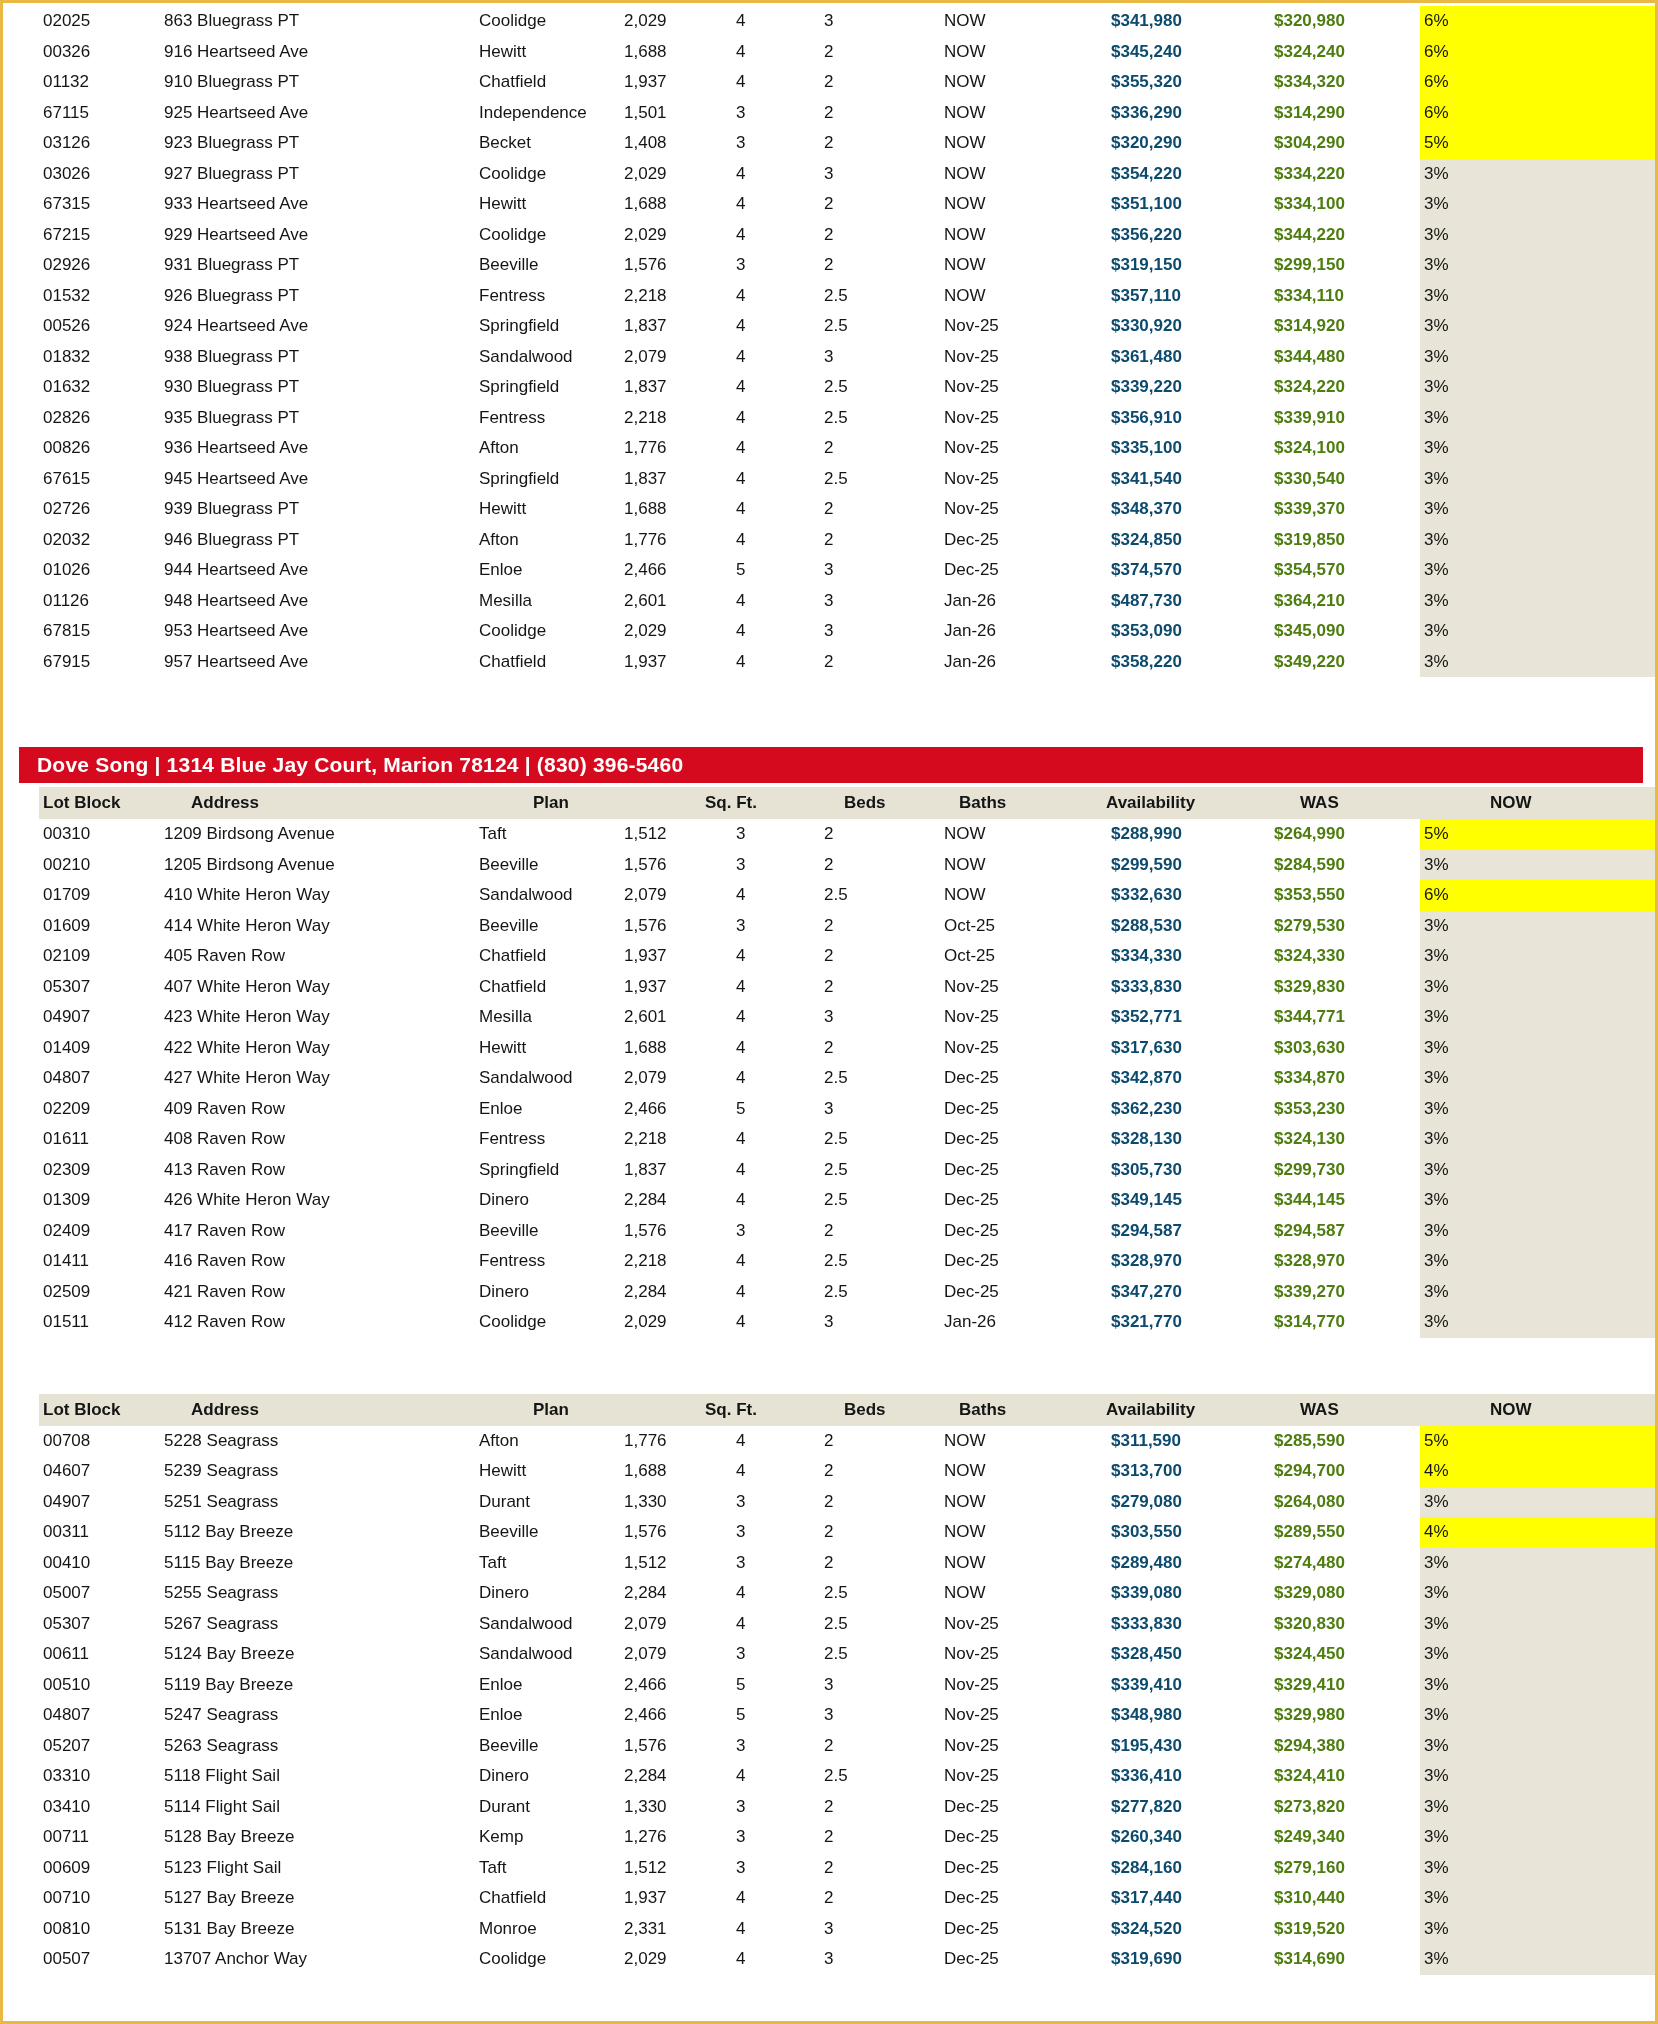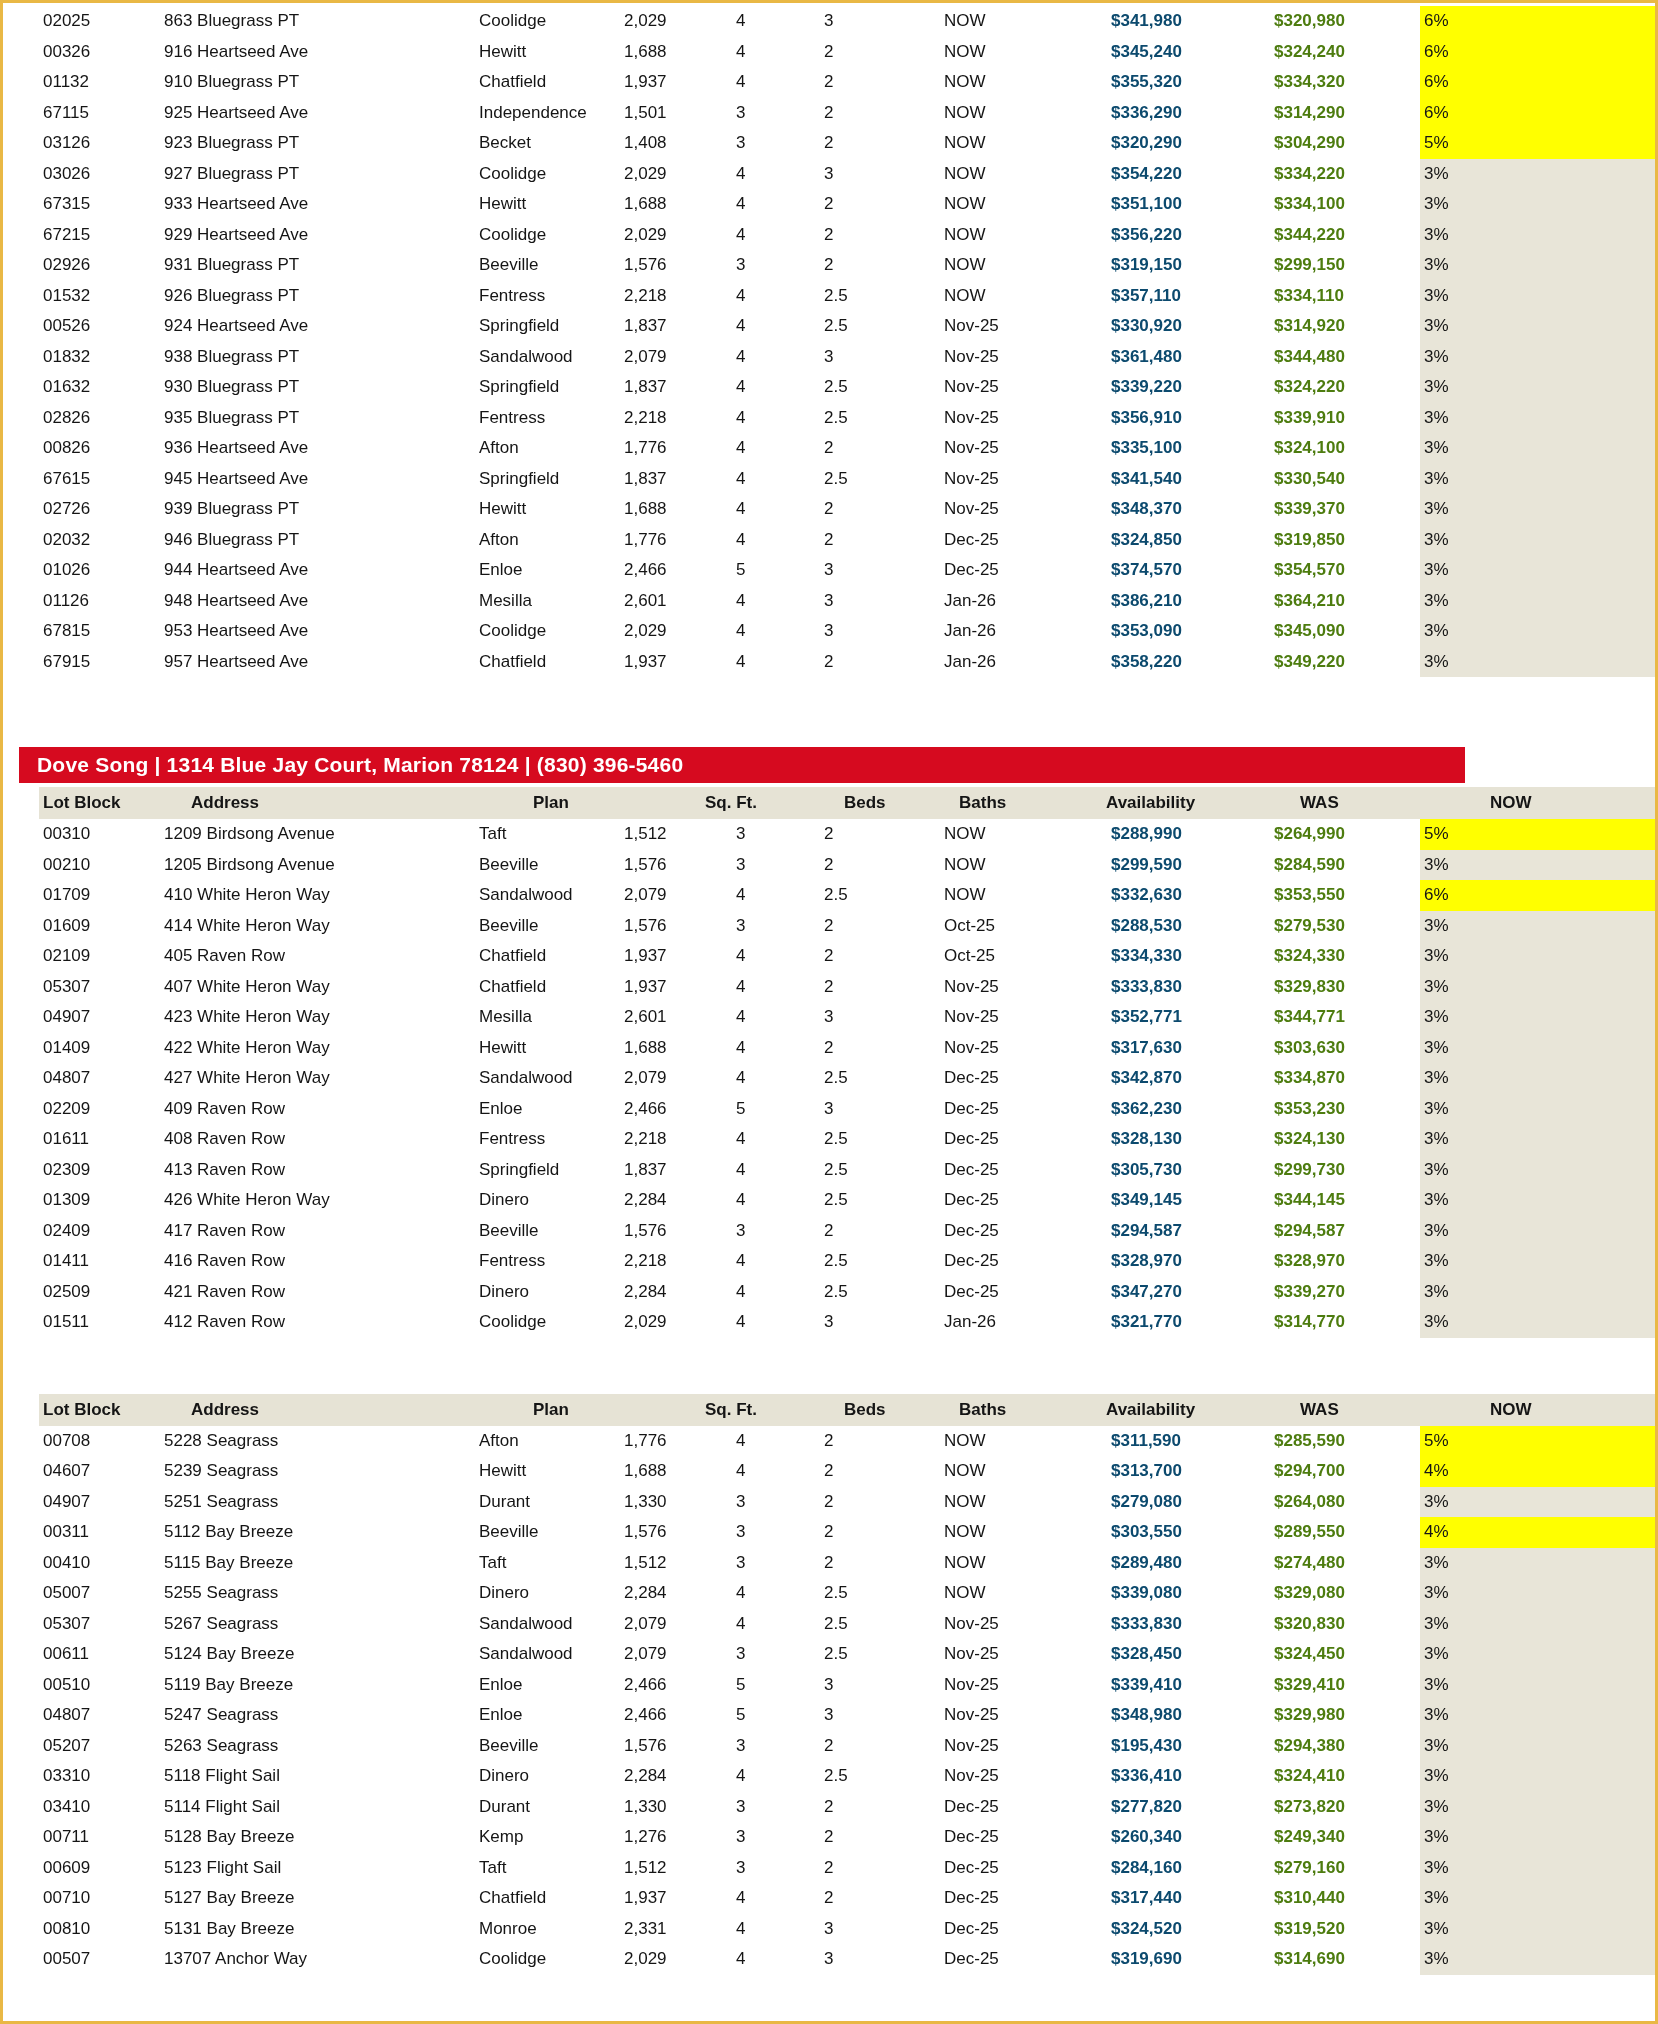--- a/index.html
+++ b/index.html
@@ -5,21 +5,21 @@
   html,body{margin:0;padding:0;background:#ffffff;}
   body{
     width:1658px;height:2024px;overflow:hidden;box-sizing:border-box;
     border:3px solid #e9b845;
     font-family:"Liberation Sans","DejaVu Sans",sans-serif;
     color:#151515;
   }
   .page{padding-left:16px;padding-top:3px;}
   .sheet-table{width:1624px;}
   .banner{
-    width:1446px;height:36px;margin-bottom:4px;
+    width:1624px;height:36px;margin-bottom:4px;
     background:#d60a1f;color:#ffffff;
     display:flex;align-items:center;
     font-size:21px;font-weight:bold;letter-spacing:.2px;
     padding-left:18px;box-sizing:border-box;
   }
   .hdr-row,.row{
     display:grid;
     grid-template-columns:121px 315px 145px 112px 88px 120px 167px 163px 150px 243px;
     width:1624px;align-items:center;margin-left:20px;
   }
@@ -271,21 +271,21 @@
           <div class="cell c-rea shade">3%</div>
         </div>
         <div class="row">
           <div class="cell c-lot">01126</div>
           <div class="cell c-address">948 Heartseed Ave</div>
           <div class="cell c-plan">Mesilla</div>
           <div class="cell c-sqft">2,601</div>
           <div class="cell c-beds">4</div>
           <div class="cell c-baths">3</div>
           <div class="cell c-avail">Jan-26</div>
-          <div class="cell c-was">$386,210</div>
+          <div class="cell c-was">$487,730</div>
           <div class="cell c-now">$364,210</div>
           <div class="cell c-rea shade">3%</div>
         </div>
         <div class="row">
           <div class="cell c-lot">67815</div>
           <div class="cell c-address">953 Heartseed Ave</div>
           <div class="cell c-plan">Coolidge</div>
           <div class="cell c-sqft">2,029</div>
           <div class="cell c-beds">4</div>
           <div class="cell c-baths">3</div>

